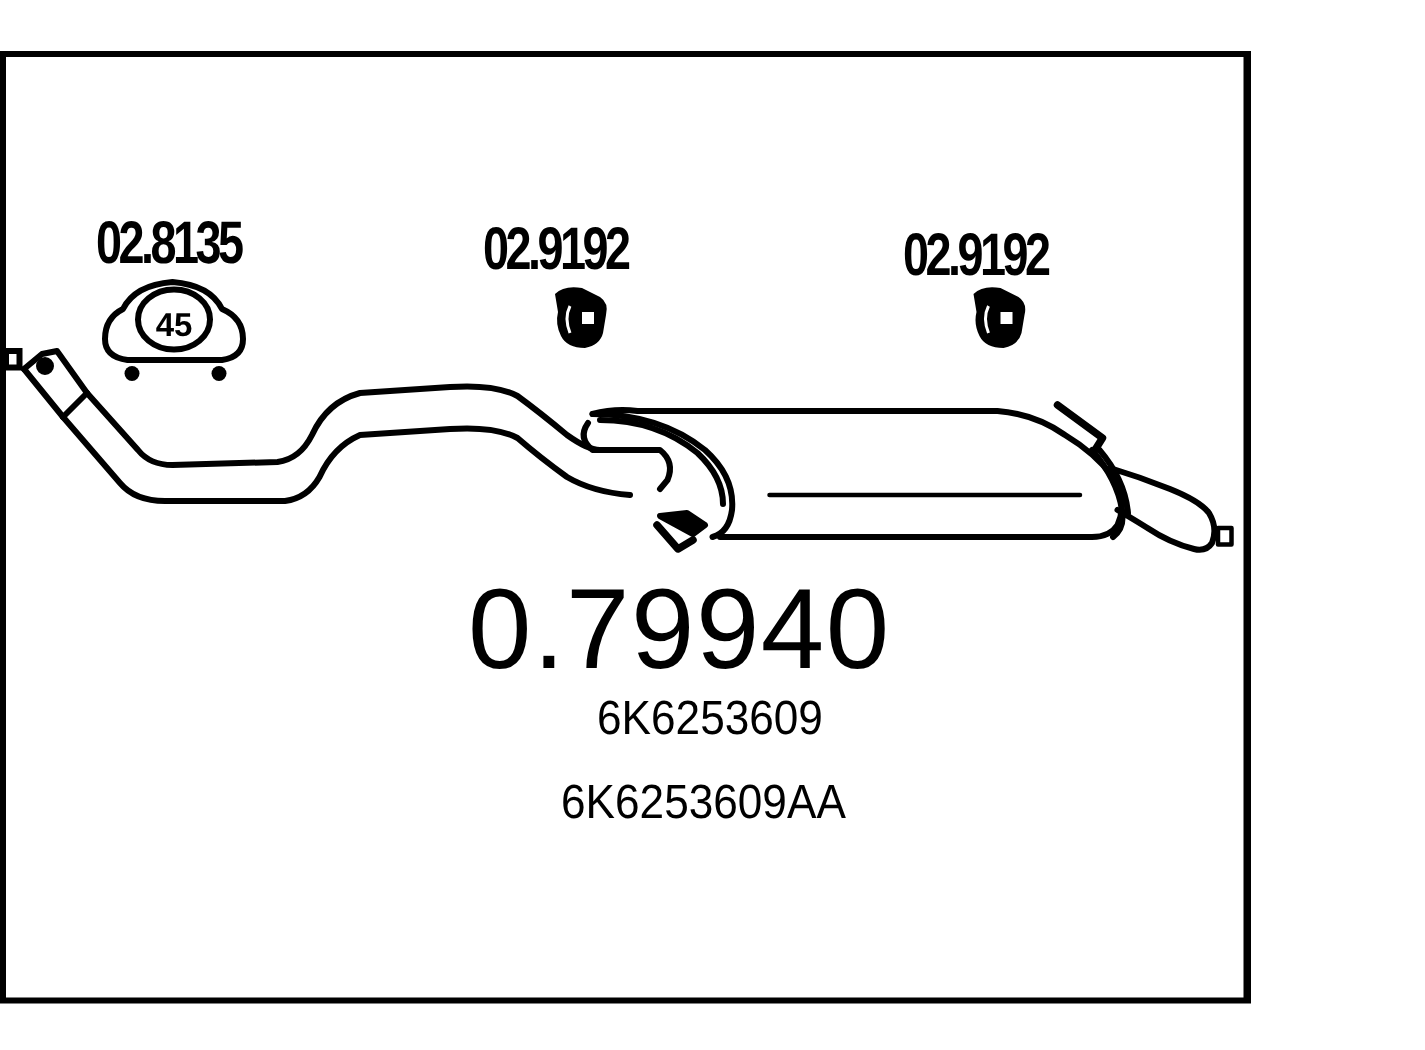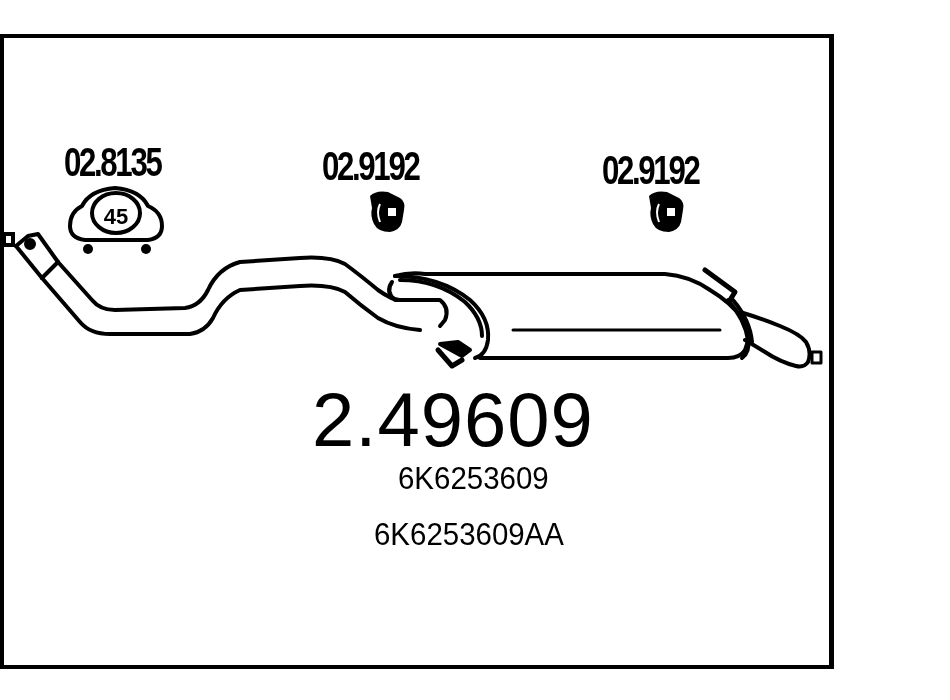--- a/index.html
+++ b/index.html
@@ -127,16 +127,16 @@
     <path d="M4 6 Q10 0 22 2 L34 8 Q40 12 38 20 L36 32 Q34 40 24 42 Q12 42 8 34 Q4 26 6 18 Z" fill="#000"></path>
     <rect x="22" y="18" width="8" height="8" fill="#fff"></rect>
     <path d="M14 14 Q10 22 14 32" stroke="#fff" stroke-width="2" fill="none"></path>
   </g>
 </svg>
 
 <div class="part-label" style="left:64px; top:142px;">02.8135</div>
 <div class="part-label" style="left:322px; top:146px;">02.9192</div>
 <div class="part-label" style="left:602px; top:150px;">02.9192</div>
 
-<div class="main-number">2.49609</div>
+<div class="main-number">0.79940</div>
 
 <div class="oe-number" style="left:398px; top:462px;">6K6253609</div>
 <div class="oe-number" style="left:374px; top:518px;">6K6253609AA</div>
 
 </body></html>

